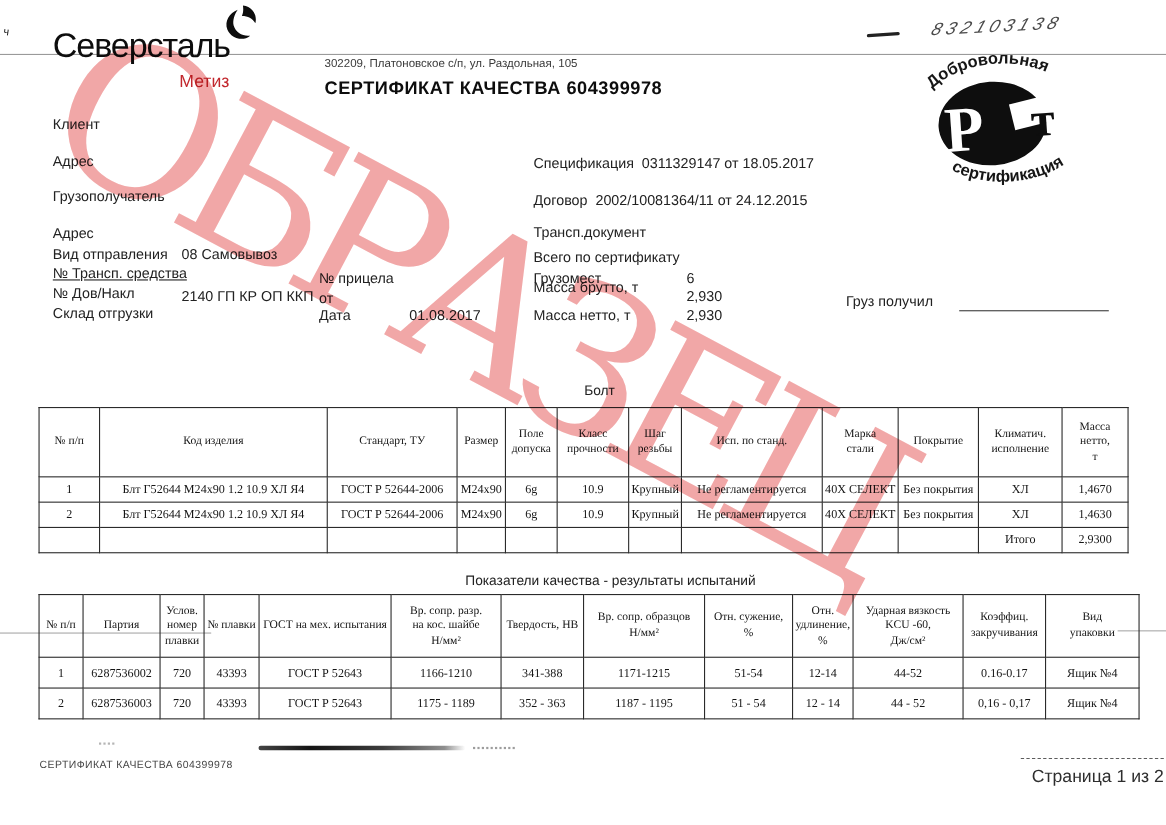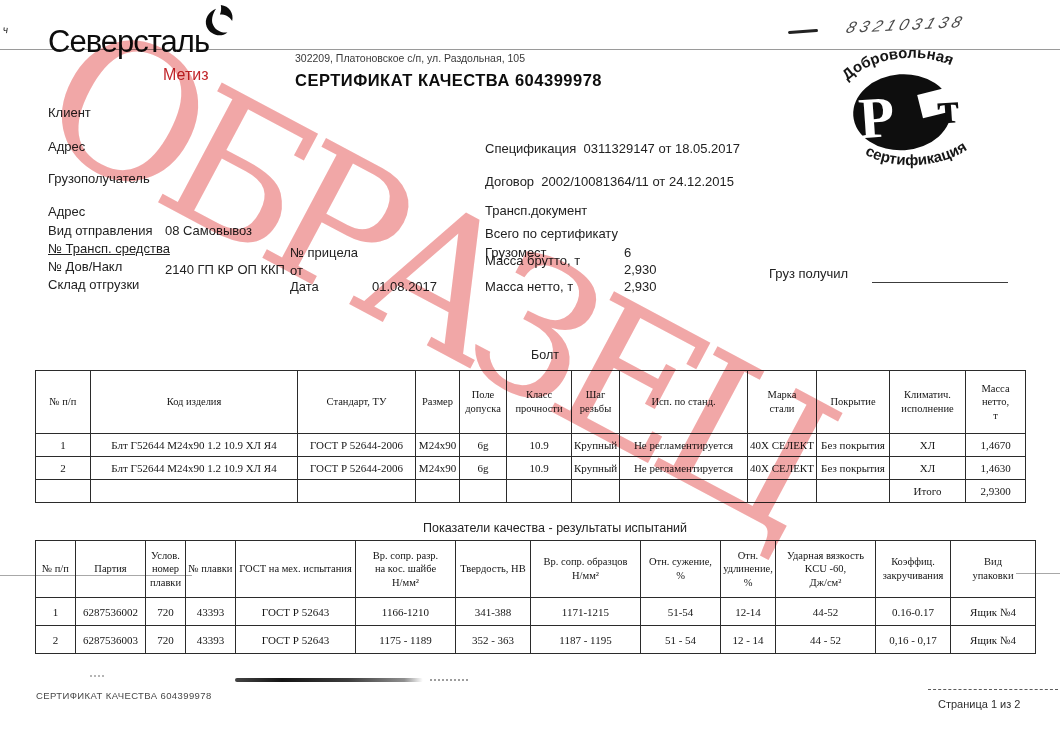--- a/index.html
+++ b/index.html
@@ -41,21 +41,21 @@
   td.blank{border-bottom:1px solid #2b2b2b;}
 
   
   .scanline{position:absolute;height:1px;background:#a8a8a8;}
   .smudge{position:absolute;left:235px;top:678px;width:188px;height:4px;border-radius:2px;
           background:linear-gradient(90deg,#444 0%,#141414 25%,#3c3c3c 60%,#8f8f8f 90%,rgba(160,160,160,0));}
   .smudge-dots1{position:absolute;left:430px;top:679px;width:38px;border-top:2px dotted #9d9d9d;}
   .smudge-dots2{position:absolute;left:90px;top:675px;width:14px;border-top:2px dotted #b5b5b5;}
   .dash-line{position:absolute;left:928px;top:689px;width:130px;border-top:1px dashed #5c5c5c;}
   .footer-ref{position:absolute;left:36px;top:690px;font-size:9.5px;color:#474747;letter-spacing:.4px;}
-  .footer-page{position:absolute;left:938px;top:698px;font-size:11px;color:#2e2e2e;}
+  .footer-page{position:absolute;left:938px;top:698px;font-size:16px;color:#2e2e2e;}
 
   
   .watermark{position:absolute;left:112px;top:-18px;z-index:6;pointer-events:none;
              font-family:"DejaVu Serif","Liberation Serif",serif;font-size:186px;font-weight:normal;
              letter-spacing:-.1em;transform:rotate(28deg);transform-origin:0 0;
              mix-blend-mode:multiply;opacity:.92;}
 </style>
 </head>
 <body>
 

